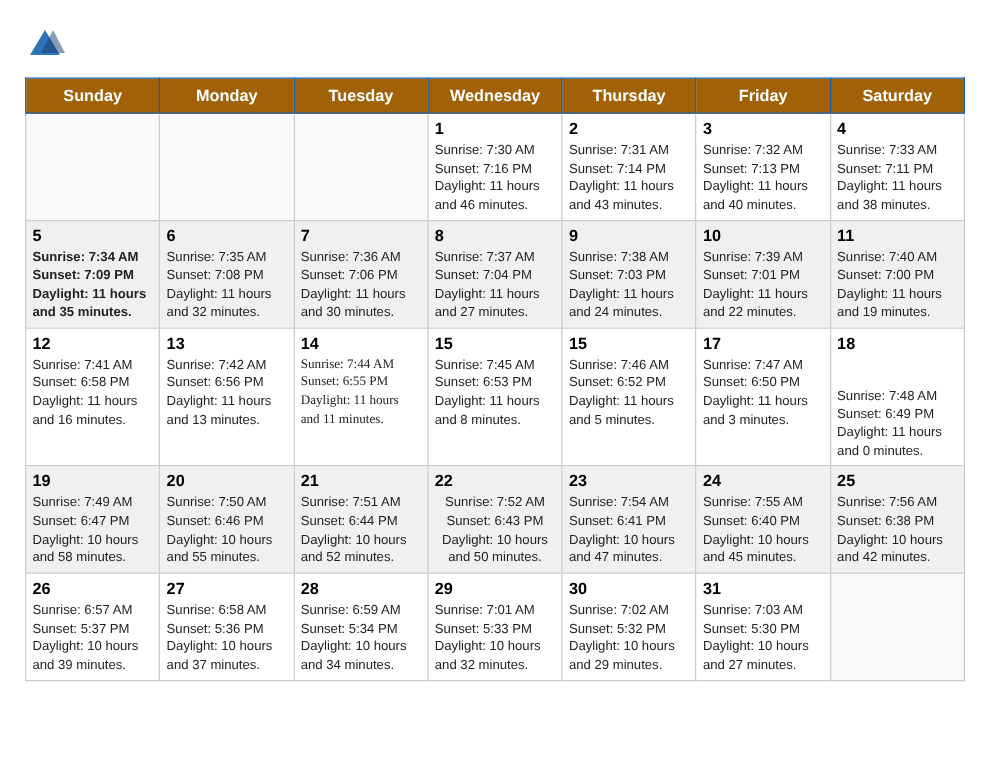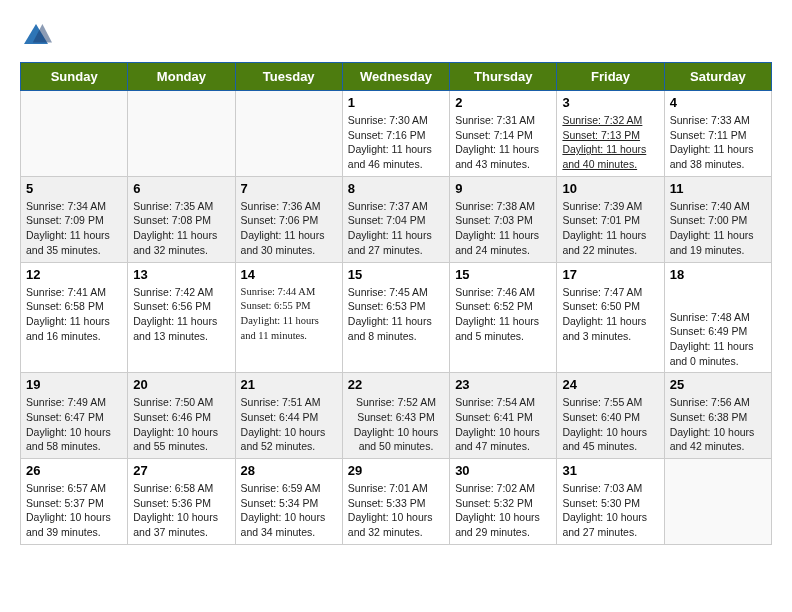--- a/index.html
+++ b/index.html
@@ -45,21 +45,21 @@
     .location {
       font-size: 16px;
       color: #555;
     }
     .calendar {
       width: 100%;
       border-collapse: collapse;
       border: 1px solid #ccc;
     }
     .calendar th {
-      background-color: #4d7c0f;
+      background-color: #a16207;
       color: #fff;
       text-align: center;
       padding: 6px 4px;
       font-size: 13px;
       border: 1px solid #1a5fa8;
     }
     .calendar td {
       width: calc(100% / 7);
       vertical-align: top;
       padding: 4px 5px;
@@ -138,37 +138,37 @@
         </td>
         <td>
           <div class="day-number">2</div>
           <div class="day-info" style="white-space: pre-line;">Sunrise: 7:31 AM
 Sunset: 7:14 PM
 Daylight: 11 hours
 and 43 minutes.</div>
         </td>
         <td>
           <div class="day-number">3</div>
-          <div class="day-info" style="white-space: pre-line; text-decoration: underline;">Sunrise: 7:32 AM
+          <div class="day-info" style="white-space: pre-line;">Sunrise: 7:32 AM
 Sunset: 7:13 PM
 Daylight: 11 hours
 and 40 minutes.</div>
         </td>
         <td>
           <div class="day-number">4</div>
           <div class="day-info" style="white-space: pre-line;">Sunrise: 7:33 AM
 Sunset: 7:11 PM
 Daylight: 11 hours
 and 38 minutes.</div>
         </td>
       </tr>
       <tr class="row-even">
         <td>
           <div class="day-number">5</div>
-          <div class="day-info" style="white-space: pre-line;">Sunrise: 7:34 AM
+          <div class="day-info" style="white-space: pre-line; font-weight: bold;">Sunrise: 7:34 AM
 Sunset: 7:09 PM
 Daylight: 11 hours
 and 35 minutes.</div>
         </td>
         <td>
           <div class="day-number">6</div>
           <div class="day-info" style="white-space: pre-line;">Sunrise: 7:35 AM
 Sunset: 7:08 PM
 Daylight: 11 hours
 and 32 minutes.</div>

